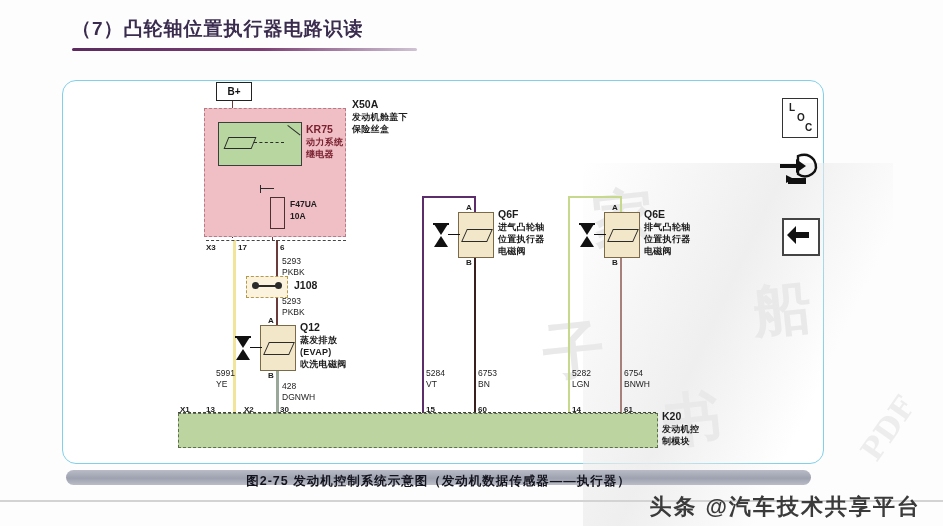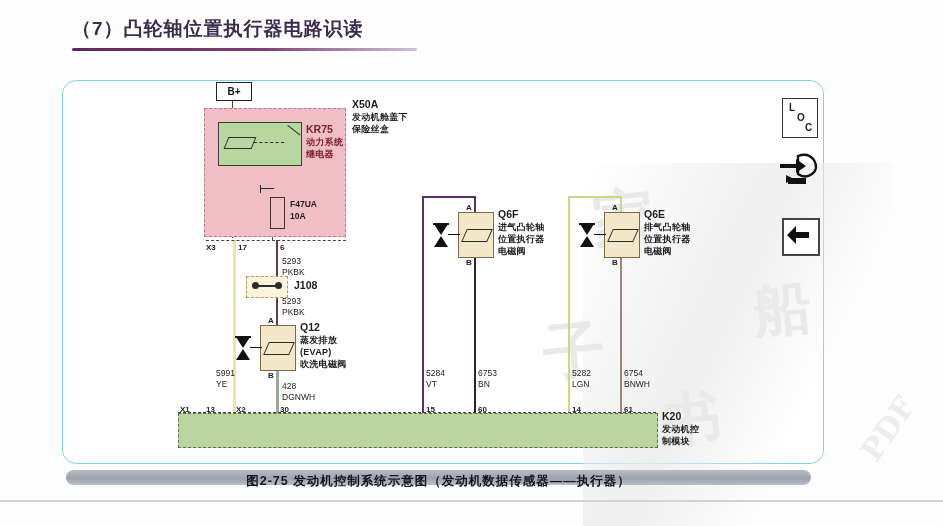--- a/index.html
+++ b/index.html
@@ -319,21 +319,21 @@
   <div class="lbl" style="left:572px;top:368px;">5282</div>
   <div class="lbl" style="left:572px;top:379px;">LGN</div>
   <div class="lbl" style="left:624px;top:368px;">6754</div>
   <div class="lbl" style="left:624px;top:379px;">BNWH</div>
 
   <div class="conn-dash" style="left:178px;top:412px;width:478px;"></div>
   <div class="ecm"></div>
 
   <div class="lbl pin" style="left:180px;top:404px;">X1</div>
   <div class="lbl pin" style="left:206px;top:404px;">13</div>
-  <div class="lbl pin" style="left:236px;top:404px;">X2</div>
+  <div class="lbl pin" style="left:244px;top:404px;">X2</div>
   <div class="lbl pin" style="left:280px;top:404px;">30</div>
   <div class="lbl pin" style="left:426px;top:404px;">15</div>
   <div class="lbl pin" style="left:478px;top:404px;">60</div>
   <div class="lbl pin" style="left:572px;top:404px;">14</div>
   <div class="lbl pin" style="left:624px;top:404px;">61</div>
 
   <div class="lbl big" style="left:662px;top:411px;">K20</div>
   <div class="lbl cn" style="left:662px;top:424px;">发动机控</div>
   <div class="lbl cn" style="left:662px;top:436px;">制模块</div>
 
@@ -356,14 +356,15 @@
     <svg width="30" height="30" viewBox="0 0 30 30">
       <path d="M25 12 H12 V6 L3 15 l9 9 v-6 h13 z" fill="#111"></path>
     </svg>
   </div>
 
   <div class="caption">
     <div class="caption-text">图2-75  发动机控制系统示意图（发动机数据传感器——执行器）</div>
   </div>
 
   <div class="footer-rule"></div>
+  <div class="attrib">头条 @汽车技术共享平台</div>
 
 </div>
 
 </body></html>

